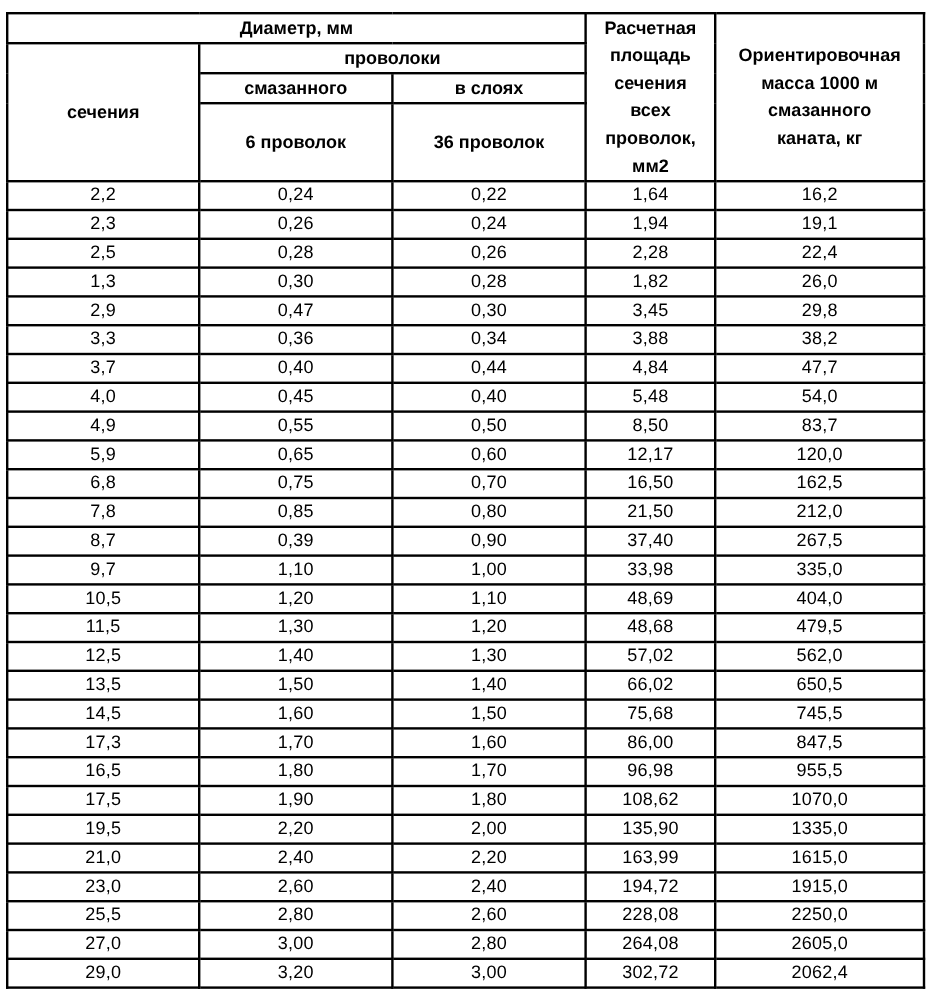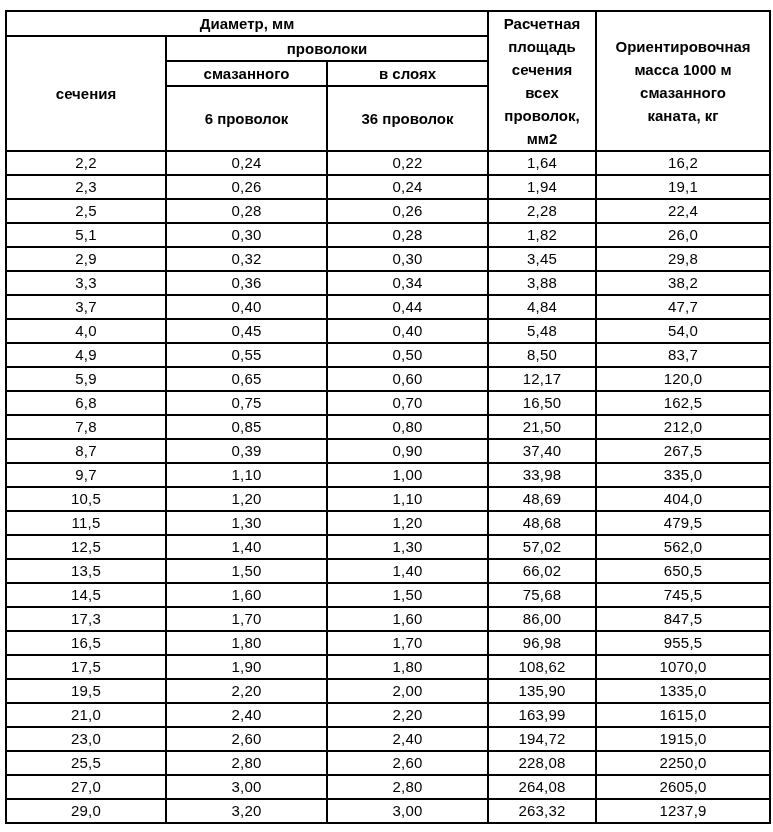--- a/index.html
+++ b/index.html
@@ -101,29 +101,29 @@
           <td>19,1</td>
         </tr>
         <tr>
           <td>2,5</td>
           <td>0,28</td>
           <td>0,26</td>
           <td>2,28</td>
           <td>22,4</td>
         </tr>
         <tr>
-          <td>5,1</td>
+          <td>1,3</td>
           <td>0,30</td>
           <td>0,28</td>
           <td>1,82</td>
           <td>26,0</td>
         </tr>
         <tr>
           <td>2,9</td>
-          <td>0,32</td>
+          <td>0,47</td>
           <td>0,30</td>
           <td>3,45</td>
           <td>29,8</td>
         </tr>
         <tr>
           <td>3,3</td>
           <td>0,36</td>
           <td>0,34</td>
           <td>3,88</td>
           <td>38,2</td>
@@ -272,18 +272,18 @@
           <td>27,0</td>
           <td>3,00</td>
           <td>2,80</td>
           <td>264,08</td>
           <td>2605,0</td>
         </tr>
         <tr>
           <td>29,0</td>
           <td>3,20</td>
           <td>3,00</td>
-          <td>263,32</td>
-          <td>1237,9</td>
+          <td>302,72</td>
+          <td>2062,4</td>
         </tr>
       </tbody>
   </table>
 </div>
 
 </body></html>

